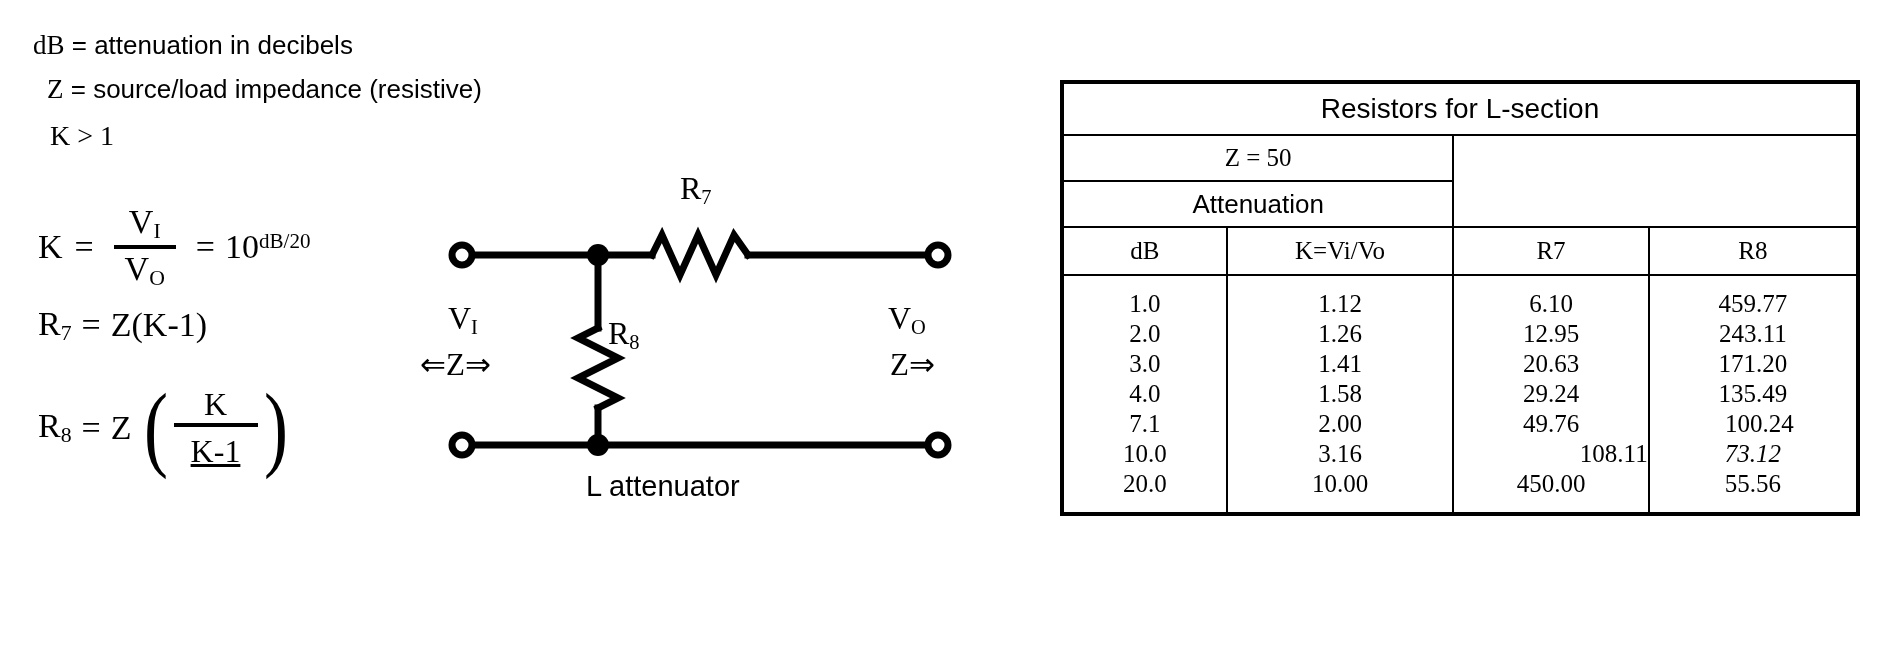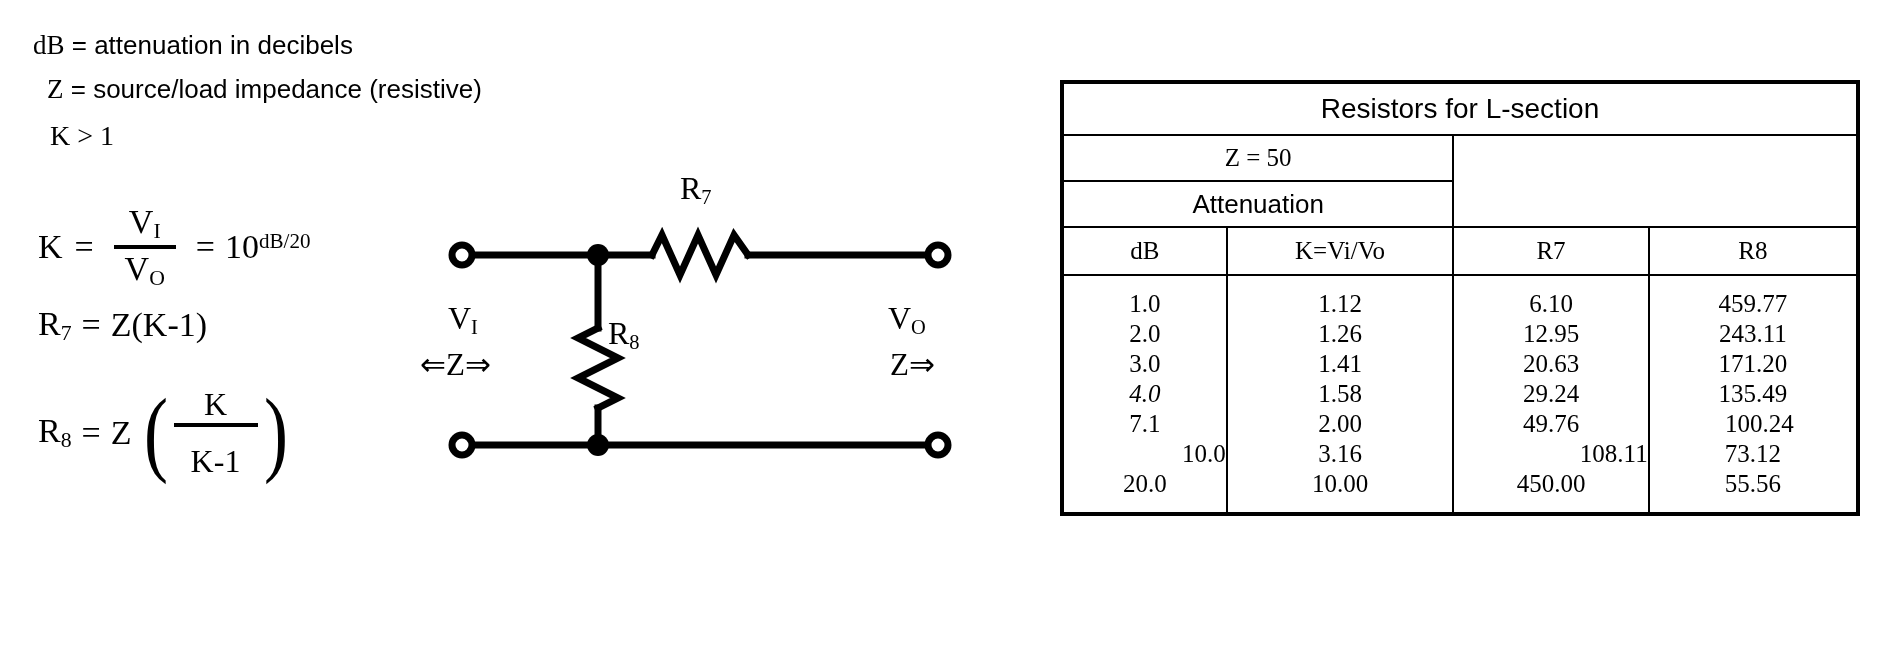--- a/index.html
+++ b/index.html
@@ -29,21 +29,21 @@
   sup{font-size:0.62em;vertical-align:0.48em;}
 
   #fml-r7{left:38px;top:305px;font-size:34px;}
   #fml-r8{left:38px;top:388px;font-size:34px;}
   .bigparen{font-size:96px;line-height:0.82;font-family:"Liberation Serif",serif;
             display:inline-block;transform:scaleX(0.75);}
   .frac-big{display:inline-flex;flex-direction:column;align-items:center;
             line-height:1;margin:0 2px;}
   .frac-big .num{font-size:32px;padding-bottom:3px;}
   .frac-big .bar{width:100%;min-width:84px;height:4px;background:#000;}
-  .frac-big .den{font-size:32px;padding-top:18px;}
+  .frac-big .den{font-size:32px;padding-top:8px;text-decoration:underline;}
 
   
   #circuit{position:absolute;left:400px;top:180px;width:600px;height:420px;}
   #circuit svg{display:block;}
   .clab{position:absolute;white-space:nowrap;font-family:"Liberation Serif",serif;
         font-size:32px;}
   #lab-r7{left:280px;top:-10px;}
   #lab-r8{left:208px;top:135px;}
   #lab-vi{left:48px;top:120px;}
   #lab-zi{left:20px;top:166px;font-size:31px;}
@@ -145,20 +145,21 @@
     <span>R</span><sub>8</sub>
   </div>
   <div class="clab" id="lab-vi">
     <span>V</span><sub>I</sub>
   </div>
   <div class="clab" id="lab-zi">⇐Z⇒</div>
   <div class="clab" id="lab-vo">
     <span>V</span><sub>O</sub>
   </div>
   <div class="clab" id="lab-zo">Z⇒</div>
+  <div id="cap-l">L attenuator</div>
 </div>
 
 <div id="tbl-wrap">
   <table>
     <tbody>
       <tr>
         <td class="t-title" colspan="4">Resistors for L-section</td>
       </tr>
       <tr>
         <td class="t-z" colspan="2">Z = 50</td>
@@ -187,36 +188,36 @@
           <td class="t-val col3" style="border-top: none; border-bottom: none;">12.95</td>
           <td class="t-val col4" style="border-top: none; border-bottom: none;">243.11</td>
         </tr>
         <tr>
           <td class="t-val col1" style="border-top: none; border-bottom: none;">3.0</td>
           <td class="t-val col2" style="border-top: none; border-bottom: none;">1.41</td>
           <td class="t-val col3" style="border-top: none; border-bottom: none;">20.63</td>
           <td class="t-val col4" style="border-top: none; border-bottom: none;">171.20</td>
         </tr>
         <tr>
-          <td class="t-val col1" style="border-top: none; border-bottom: none; font-style: italic;">4.0</td>
+          <td class="t-val col1" style="border-top: none; border-bottom: none;">4.0</td>
           <td class="t-val col2" style="border-top: none; border-bottom: none; margin-left: 14px;">1.58</td>
           <td class="t-val col3" style="border-top: none; border-bottom: none;">29.24</td>
           <td class="t-val col4" style="border-top: none; border-bottom: none;">135.49</td>
         </tr>
         <tr>
           <td class="t-val col1" style="border-top: none; border-bottom: none;">7.1</td>
           <td class="t-val col2" style="border-top: none; border-bottom: none;">2.00</td>
           <td class="t-val col3" style="border-top: none; border-bottom: none;">49.76</td>
           <td class="t-val col4" style="border-top: none; border-bottom: none; padding-left: 13px;">100.24</td>
         </tr>
         <tr>
-          <td class="t-val col1" style="border-top: none; border-bottom: none; text-align: right;">10.0</td>
+          <td class="t-val col1" style="border-top: none; border-bottom: none;">10.0</td>
           <td class="t-val col2" style="border-top: none; border-bottom: none;">3.16</td>
           <td class="t-val col3" style="border-top: none; border-bottom: none; text-align: right;">108.11</td>
-          <td class="t-val col4" style="border-top: none; border-bottom: none;">73.12</td>
+          <td class="t-val col4" style="border-top: none; border-bottom: none; font-style: italic;">73.12</td>
         </tr>
         <tr>
           <td class="t-val col1" style="border-top: none;">20.0</td>
           <td class="t-val col2" style="border-top: none;">10.00</td>
           <td class="t-val col3" style="border-top: none;">450.00</td>
           <td class="t-val col4" style="border-top: none;">55.56</td>
         </tr>
       </tbody>
   </table>
 </div>

